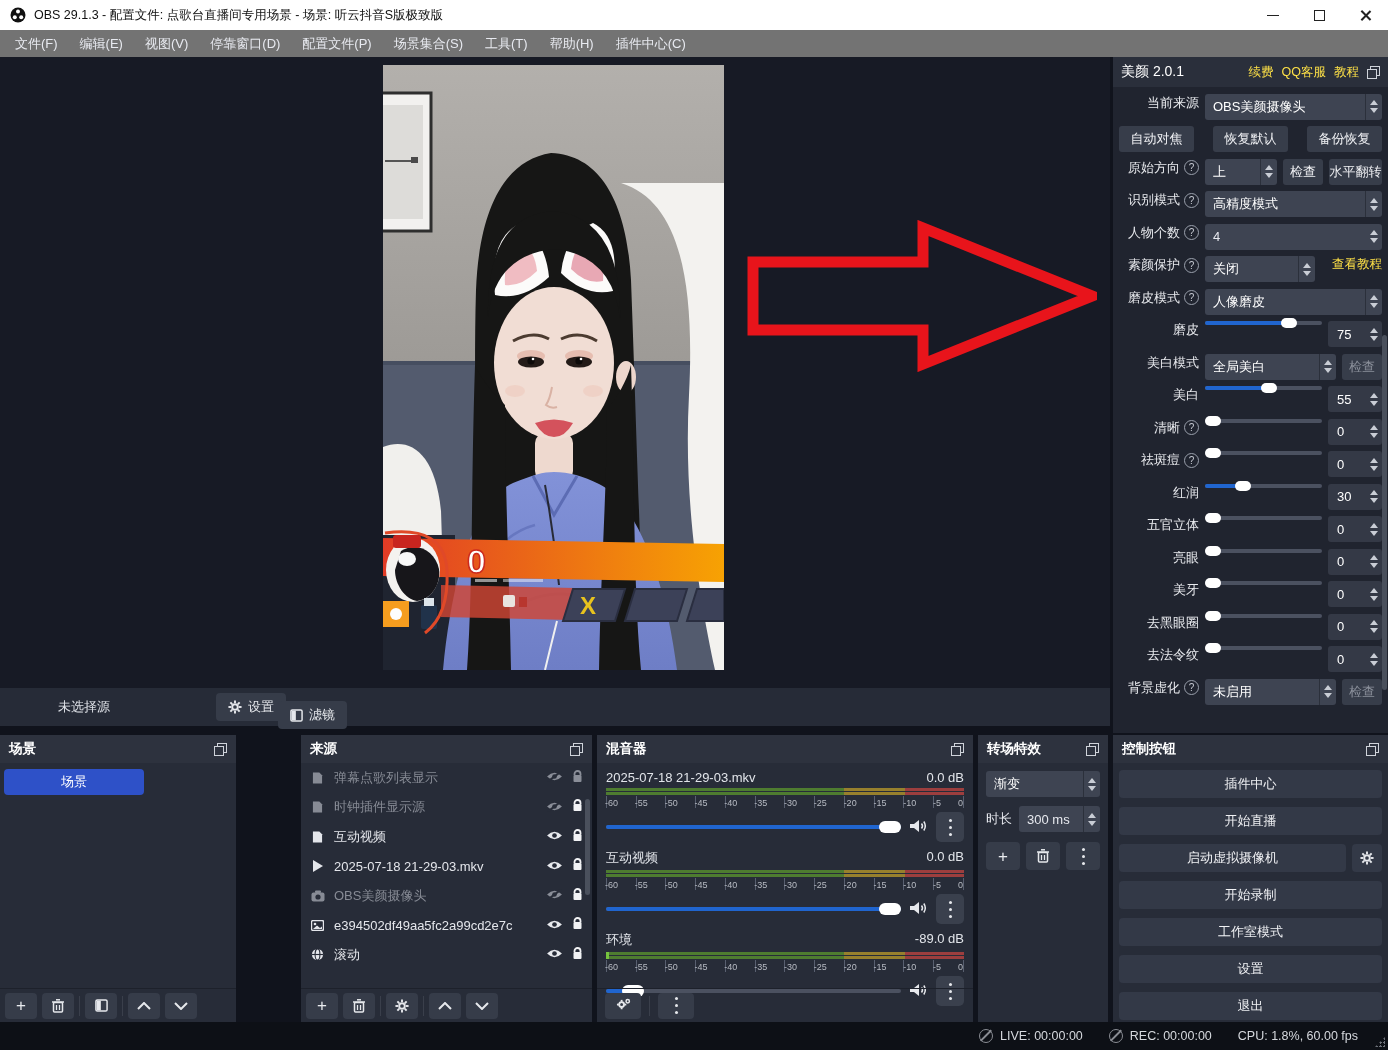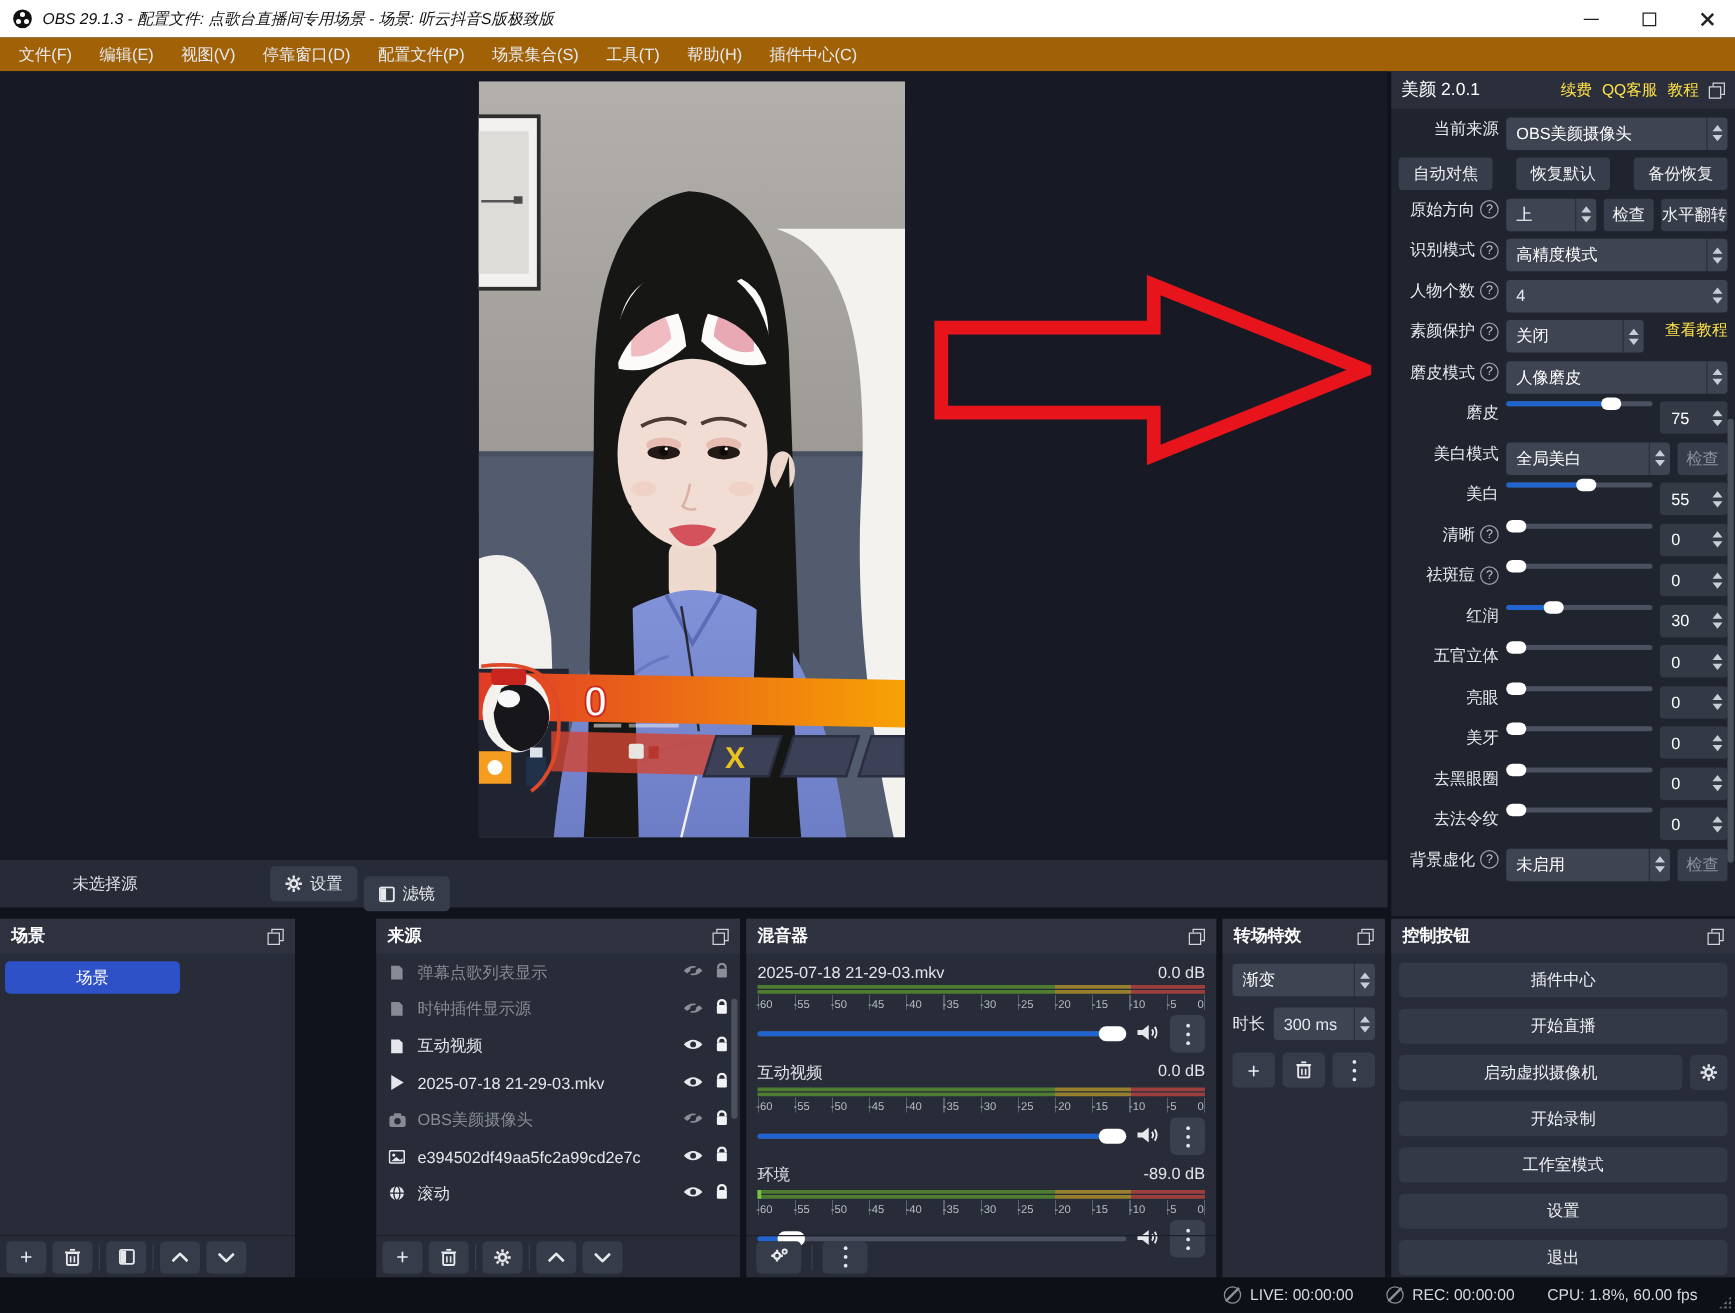--- a/index.html
+++ b/index.html
@@ -3,43 +3,43 @@
 <meta charset="utf-8">
 <style>
   * { margin:0; padding:0; box-sizing:border-box; }
   html,body { width:1388px; height:1050px; background:#10131c; overflow:hidden; }
   body { font-family:"Liberation Sans","DejaVu Sans",sans-serif; color:#e6e8ee; font-size:13px; }
   .app { position:relative; width:1388px; height:1050px; }
 
   
   .titlebar { position:absolute; left:0; top:0; width:1388px; height:30px; background:#ffffff; display:flex; align-items:center; color:#111; }
   .titlebar .logo { margin-left:10px; width:16px; height:16px; }
-  .titlebar .t-text { margin-left:8px; font-size:12.5px; color:#101010;font-style:italic; }
+  .titlebar .t-text { margin-left:8px; font-size:12.5px; color:#101010; }
   .win-btns { margin-left:auto; display:flex; height:30px; }
   .win-btn { width:46px; height:30px; display:flex; align-items:center; justify-content:center; }
   .glyph-min { width:12px; height:0; border-top:1.6px solid #222; }
   .glyph-max { width:11px; height:11px; border:1.4px solid #222; }
   .glyph-close { position:relative; width:13px; height:13px; }
   .glyph-close::before,.glyph-close::after { content:""; position:absolute; left:6px; top:0; width:1.6px; height:13px; background:#222; }
   .glyph-close::before { transform:rotate(45deg); } .glyph-close::after { transform:rotate(-45deg); }
 
   
-  .menubar { position:absolute; left:0; top:30px; width:1388px; height:27px; background:#a16207; display:flex; align-items:center; padding-left:4px; }
+  .menubar { position:absolute; left:0; top:30px; width:1388px; height:27px; background:#737373; display:flex; align-items:center; padding-left:4px; }
   .menu-item { padding:0 11px; line-height:27px; color:#e8eaf0; font-size:13px; }
 
   
   .preview-area { position:absolute; left:0; top:57px; width:1110px; height:631px; background:#171a25; }
   .video { position:absolute; left:383px; top:8px; width:341px; height:605px; }
   .arrow-note { position:absolute; left:745px; top:163px; width:352px; height:152px; }
 
   
   .src-toolbar { position:absolute; left:0; top:688px; width:1110px; height:38px; background:#262b37; display:flex; align-items:center;padding-left:48px; }
   .src-toolbar .no-src { margin-left:10px; color:#dfe2e8; }
   .tb-btn { position:absolute; height:28px; display:flex; align-items:center; gap:6px; padding:0 12px; background:#363c49; border-radius:4px; color:#e6e8ec; }
-  .tb-btn.settings { left:216px; } .tb-btn.filters { left:291px;margin-top:16px; }
+  .tb-btn.settings { left:216px; } .tb-btn.filters { left:278px;margin-top:16px; }
 
   
   .dock { position:absolute; top:735px; height:287px; background:#272c38; }
   .dock-h { height:28px; background:#2d323e; display:flex; align-items:center; justify-content:space-between; padding:0 9px; font-weight:bold; font-size:13.5px; color:#fff; }
   .popout { width:13px; height:13px; position:relative; flex:none; }
   .popout::before { content:""; position:absolute; right:0; top:0; width:8px; height:8px; border:1.3px solid #cfd3da; }
   .popout::after { content:""; position:absolute; left:0; bottom:0; width:8px; height:8px; border:1.3px solid #cfd3da; background:#2d323e; }
 
   .dock-scenes { left:0; width:236px; } .dock-sources { left:301px; width:291px; }
   .dock-mixer { left:597px; width:376px; } .dock-trans { left:978px; width:130px; }

